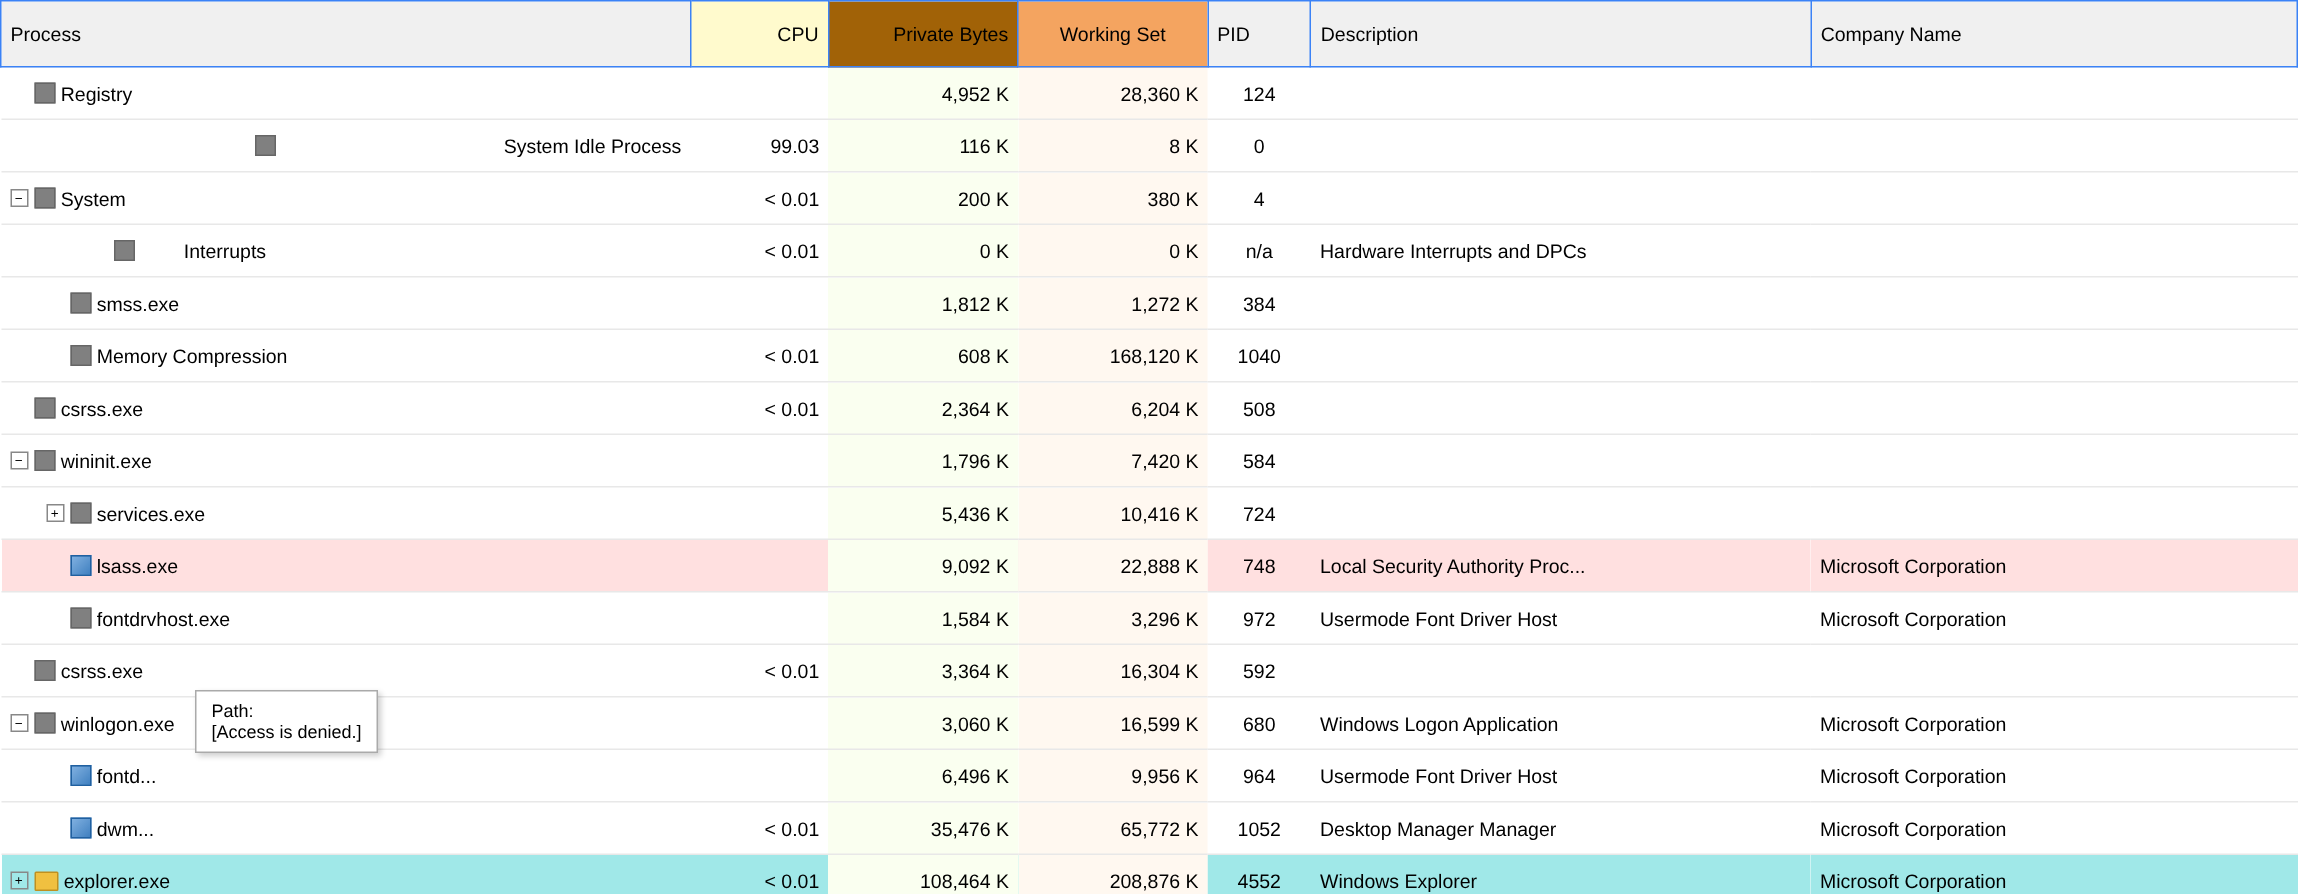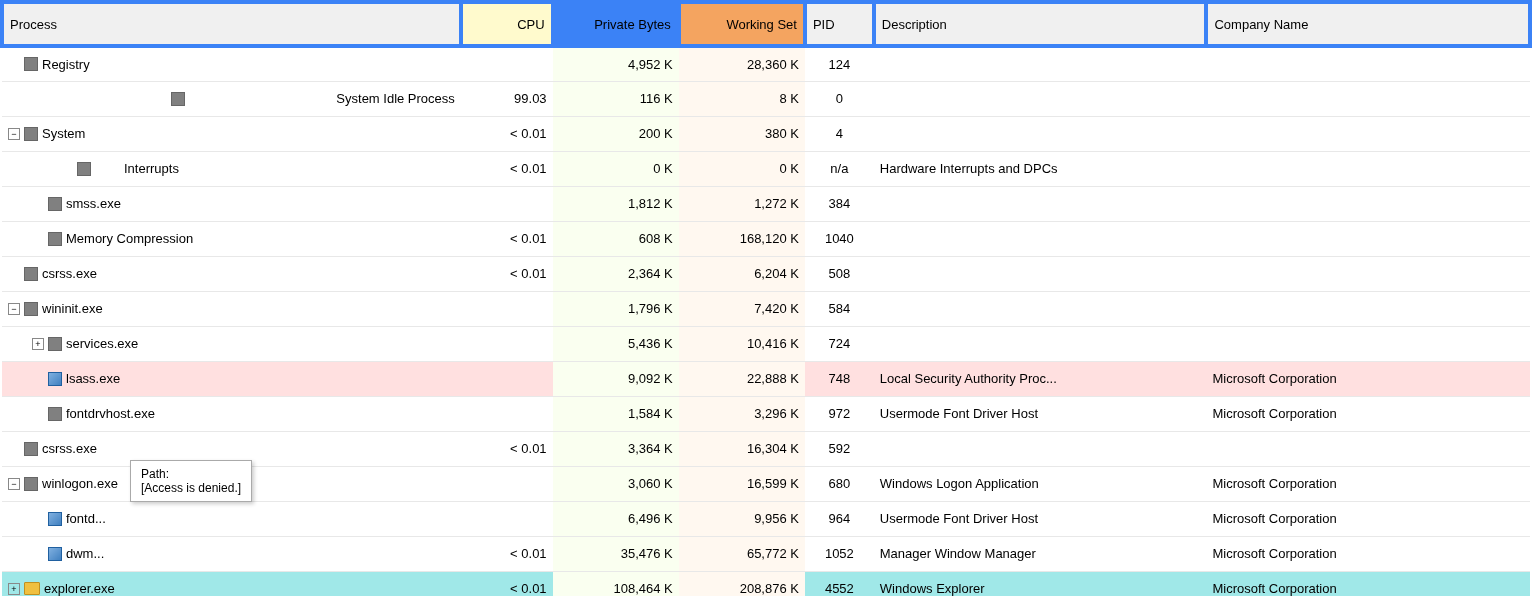--- a/index.html
+++ b/index.html
@@ -11,38 +11,38 @@
       width: 1532px;
       overflow: hidden;
     }
     .process-table {
       width: 100%;
       border-collapse: collapse;
       table-layout: fixed;
     }
     .process-table th {
       background: #f0f0f0;
-      border: 4px solid #3b82f6;
+      border: 1px solid #3b82f6;
       padding: 4px 6px;
       text-align: left;
       font-weight: normal;
       height: 44px;
       vertical-align: middle;
     }
     .process-table th.cpu-header {
       background: #fffacd;
       text-align: right;
     }
     .process-table th.private-bytes-header {
-      background: #3b82f6;
+      background: #a16207;
       text-align: right;
     }
     .process-table th.working-set-header {
       background: #f4a460;
-      text-align: right;
+      text-align: center;
     }
     .process-table td {
       border-bottom: 1px solid #e8e8e8;
       padding: 2px 6px;
       height: 35px;
       vertical-align: middle;
       white-space: nowrap;
       overflow: hidden;
     }
     .col-process { width: 400px; }
@@ -370,21 +370,21 @@
             <div class="process-name" style="padding-left:24px;">
     <span style="display:inline-block;width:16px;"></span>
     <span class="icon-lsass"></span>
     <span>dwm...</span>
   </div>
           </td>
           <td class="col-cpu">&lt; 0.01</td>
           <td class="col-private">35,476 K</td>
           <td class="col-working">65,772 K</td>
           <td class="col-pid">1052</td>
-          <td class="col-desc">Manager Window Manager</td>
+          <td class="col-desc">Desktop Manager Manager</td>
           <td class="col-company">Microsoft Corporation</td>
         </tr>
         <tr style="background: rgb(160, 232, 232);">
           <td class="col-process">
             <div class="process-name" style="padding-left:0px;">
     <span class="expand-btn">+</span>
     <span class="icon-folder-yellow"></span>
     <span>explorer.exe</span>
   </div>
           </td>

